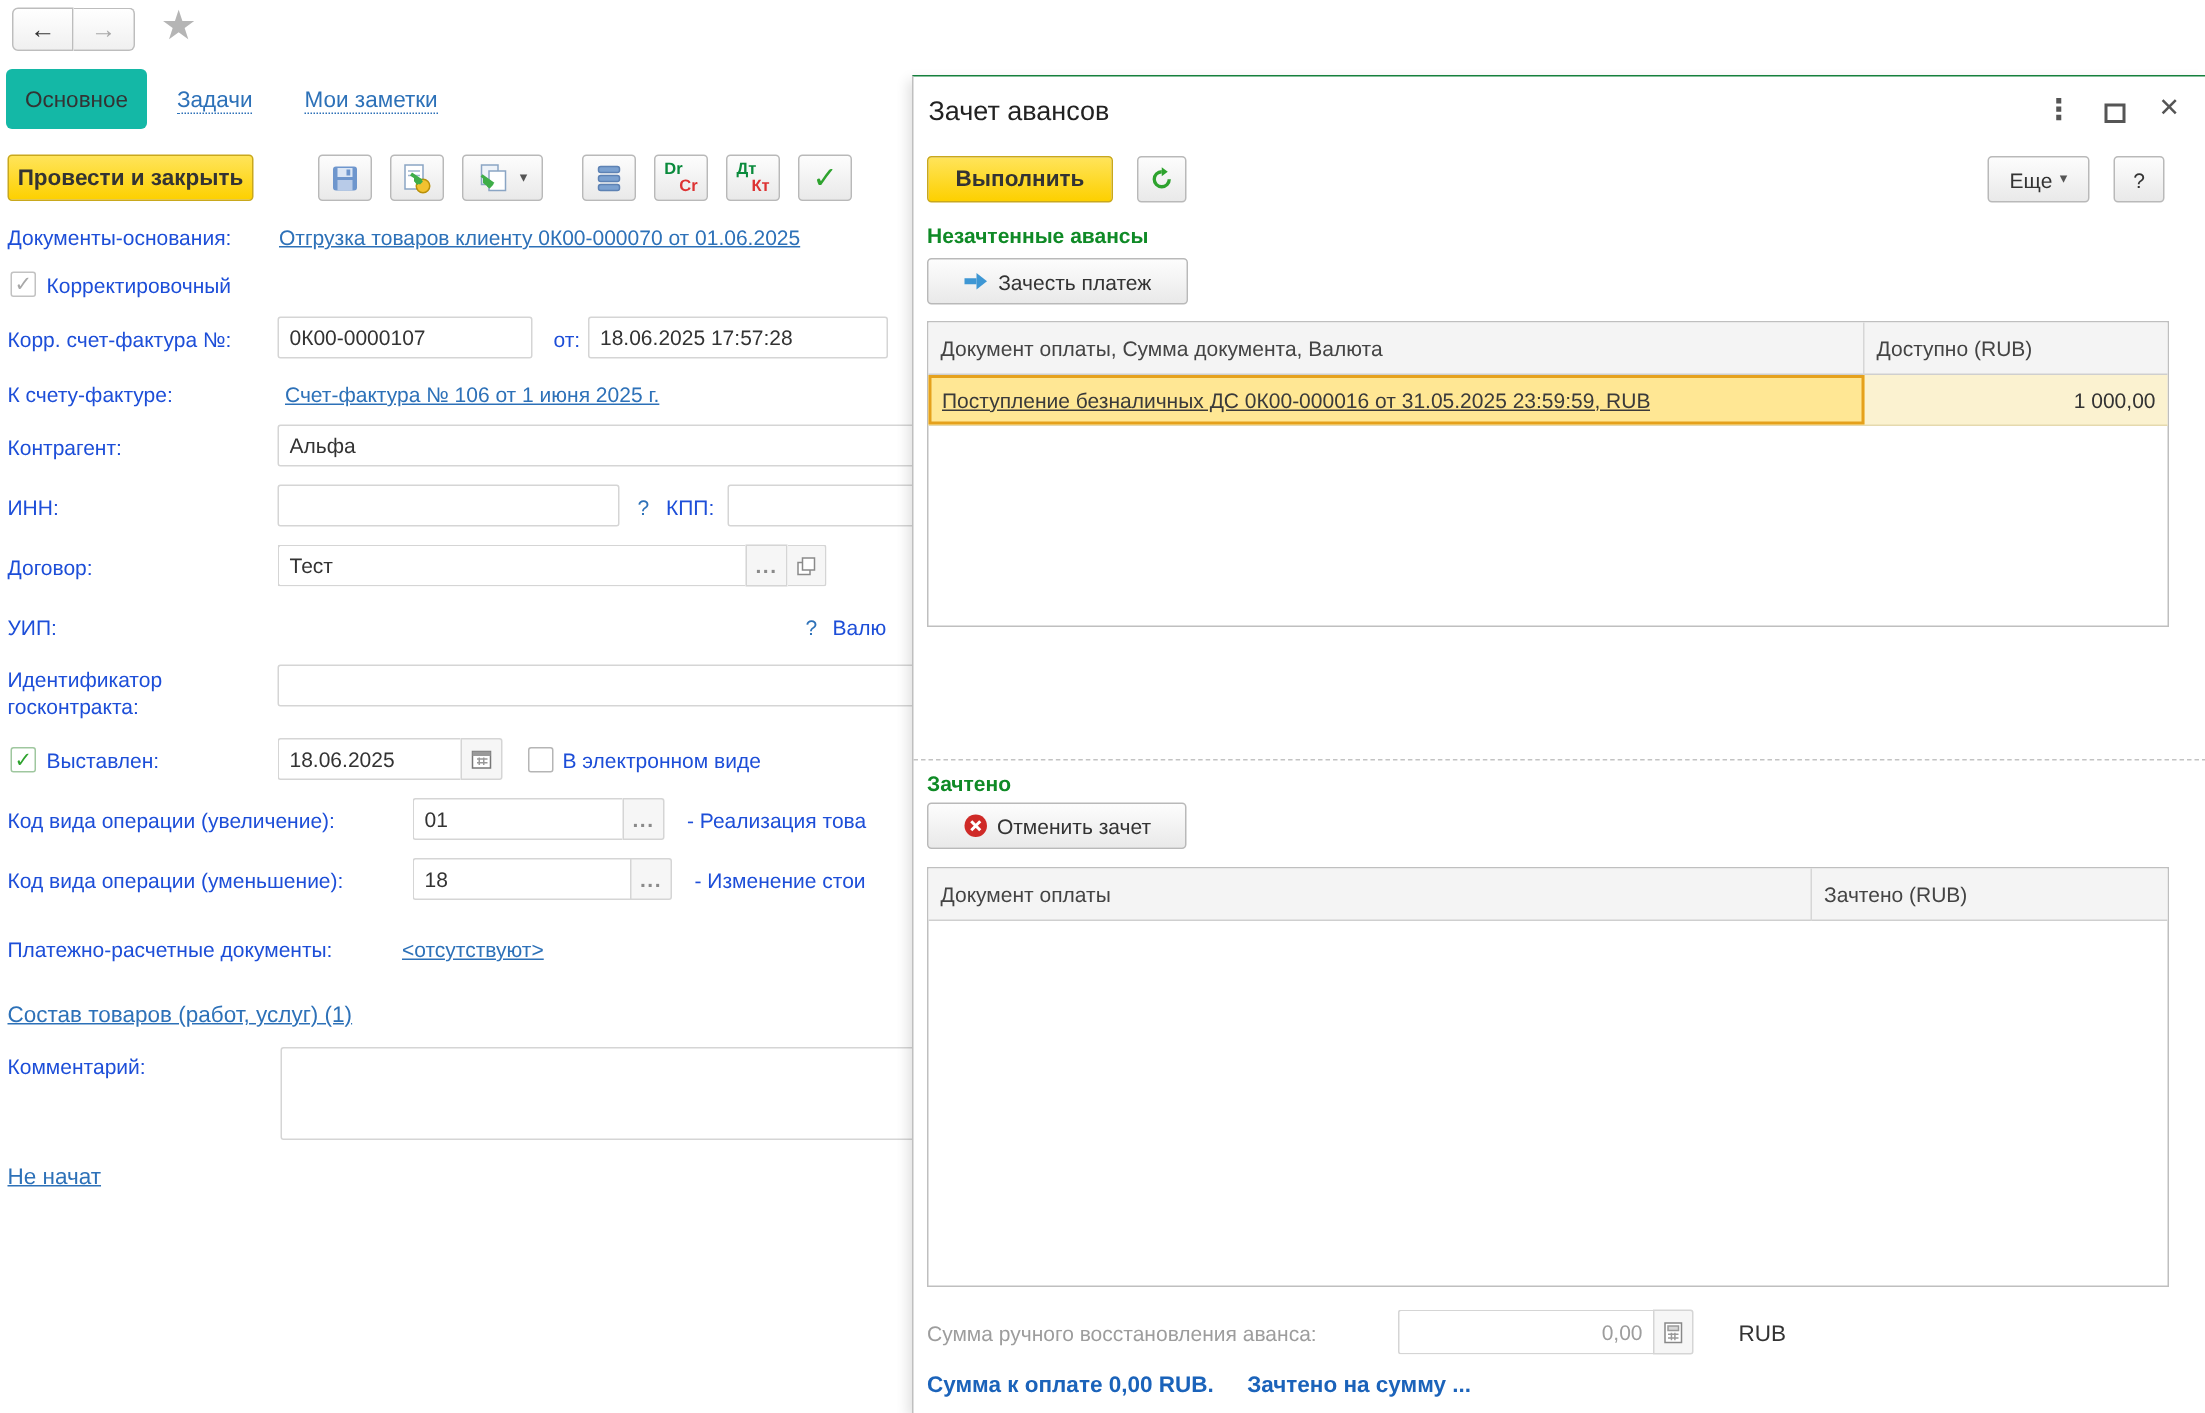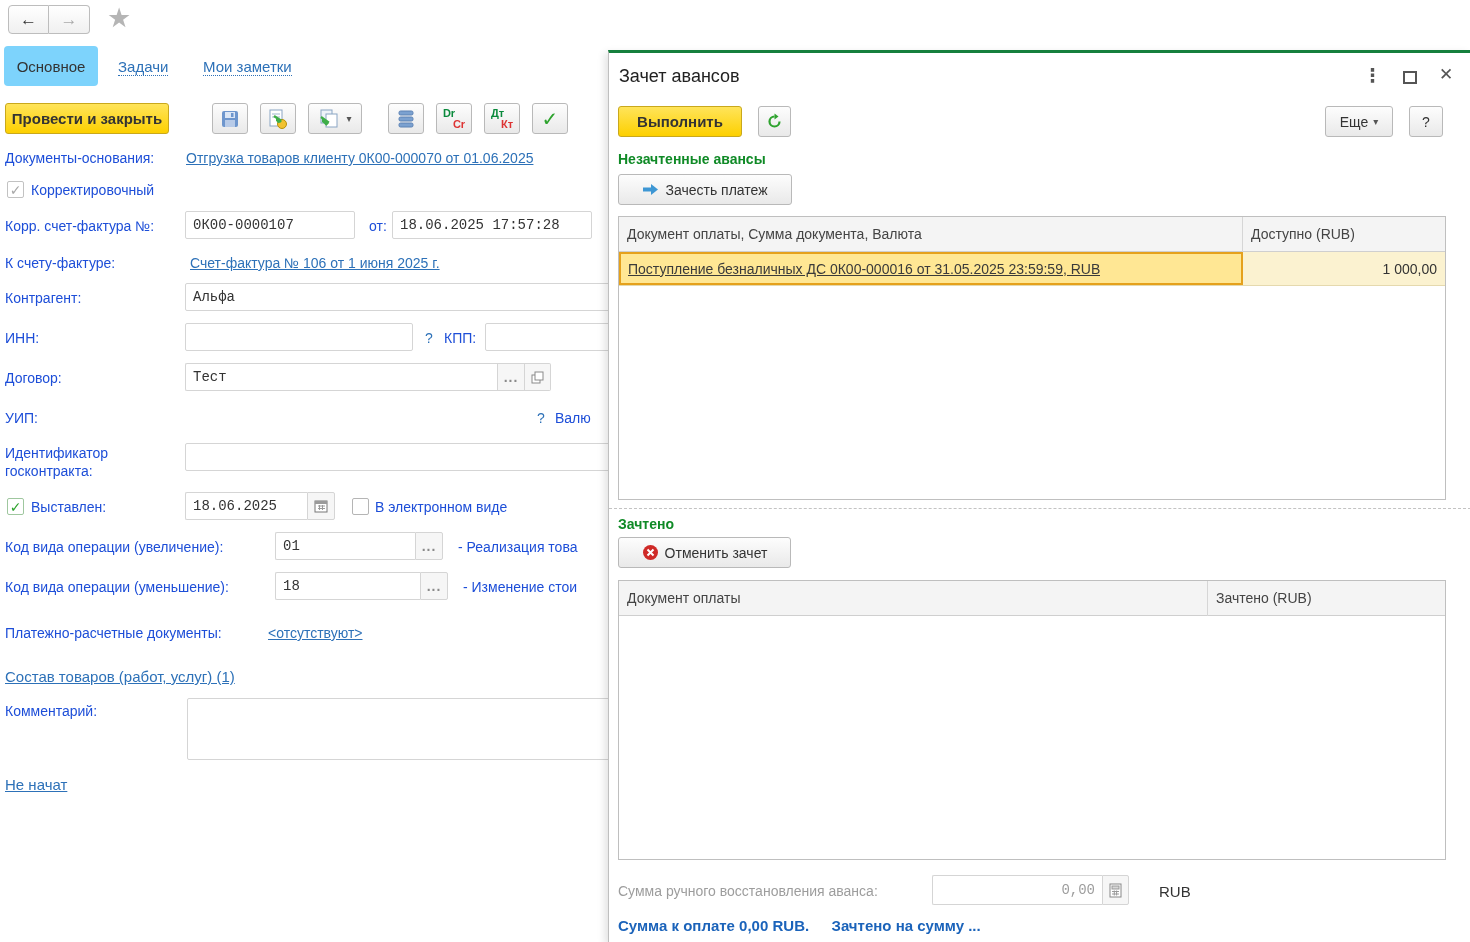--- a/index.html
+++ b/index.html
@@ -8,45 +8,45 @@
   .screen { position:relative; width:1470px; height:942px; overflow:hidden; background:#fff; }
   .abs { position:absolute; }
 
   
   .btn { display:inline-flex; align-items:center; justify-content:center; gap:6px;
          background:linear-gradient(#fdfdfd,#e9e9e9); border:1px solid #b9b9b9; border-radius:3px;
          color:#333; font-size:14px; cursor:pointer; }
   .btn-yellow { background:linear-gradient(#ffe45a,#fdd000); border:1px solid #c9a81c; font-weight:bold; }
   .iconbtn { width:36px; height:31px; }
   .inp { border:1px solid #d5d5d5; border-radius:2px; height:28px; padding:0 7px; font-size:14px;
-         color:#333; font-family:Liberation Mono, monospace; background:#fff; }
+         color:#333; font-family:Liberation Sans, sans-serif; background:#fff; }
   .lnk { color:#2d71b8; text-decoration:underline; cursor:pointer; }
   .lnk-dotted { color:#2d71b8; text-decoration:none; border-bottom:1px dotted #2d71b8; cursor:pointer; }
   .lbl { color:#1d4ed8; }
   .ghead { color:#0f8a26; font-weight:bold; font-size:14px; }
   .cb { width:17px; height:17px; border:1px solid #b5b5b5; border-radius:2px; background:#fff;
         display:inline-flex; align-items:center; justify-content:center; font-size:14px; font-weight:bold; }
   .inpgroup { display:inline-flex; align-items:stretch; }
   .inpgroup .inp { border-right:none; border-radius:2px 0 0 2px; }
   .seg { border:1px solid #d5d5d5; background:#f6f6f6; display:inline-flex; align-items:center;
          justify-content:center; padding:0 6px; color:#8a8a8a; cursor:pointer; }
   .seg:last-child { border-radius:0 2px 2px 0; }
 
   
   .navbtn { width:41px; height:29px; background:linear-gradient(#fff,#f0f0f0); border:1px solid #bdbdbd;
             display:inline-flex; align-items:center; justify-content:center; font-size:17px; cursor:pointer; }
   .navbtn.first { border-radius:4px 0 0 4px; }
   .navbtn.last { border-radius:0 4px 4px 0; border-left:none; color:#a9a9a9; }
   .page-title { font-size:19px; color:#1c1c1c; white-space:nowrap; }
-  .tab-active { background:#7dd3fc; border-radius:4px; width:94px; height:40px; display:flex;
+  .tab-active { background:#14b8a6; border-radius:4px; width:94px; height:40px; display:flex;
                 align-items:center; justify-content:center; font-size:15px; color:#333; cursor:pointer; }
 
   
   .panel { left:608px; top:50px; width:862px; height:892px; background:#fff;
-           border-left:1px solid #bfbfbf; border-top:3px solid #15803d;
+           border-left:1px solid #bfbfbf; border-top:1px solid #15803d;
            box-shadow:-3px 3px 8px rgba(0,0,0,.12); z-index:10; }
   .panel .abs { position:absolute; }
   .ptitle { font-size:18px; color:#222; }
   .tbl { border:1px solid #bfbfbf; background:#fff; }
   .tbl-head { display:flex; background:#f4f4f4; border-bottom:1px solid #cfcfcf; height:35px;
               align-items:center; color:#444; }
   .tbl-head .c1 { padding:0 8px; flex:1; border-right:1px solid #d6d6d6; height:35px; display:flex; align-items:center; }
   .tbl-head .c2 { padding:0 8px; width:202px; height:35px; display:flex; align-items:center; }
   .rowsel { display:flex; height:34px; background:#fbf2d0; border-bottom:1px solid #e5d9ae; }
   .rowsel .c1 { flex:1; background:#ffe794; border:2px solid #e5a11c; display:flex; align-items:center;
@@ -263,21 +263,21 @@
     <div class="abs btn" style="left:9px; top:121px; width:174px; height:31px;">
       <span>
         <svg width="17" height="13" viewBox="0 0 17 13">
           <rect x="1" y="4.5" width="8" height="4" fill="#3e97d4"></rect>
           <path d="M9 1 L16 6.5 L9 12 Z" fill="#3e97d4"></path>
         </svg>
       </span>
       <span>Зачесть платеж</span>
     </div>
 
-    <div class="abs tbl" style="left:9px; top:163px; width:828px; height:284px;">
+    <div class="abs tbl" style="left:9px; top:163px; width:828px; height:204px;">
       <div class="tbl-head">
         <div class="c1">Документ оплаты, Сумма документа, Валюта</div>
         <div class="c2">Доступно (RUB)</div>
       </div>
       <div class="rowsel">
         <div class="c1">
           <span>Поступление безналичных ДС 0К00-000016 от 31.05.2025 23:59:59, RUB</span>
         </div>
         <div class="c2">1 000,00</div>
       </div>

